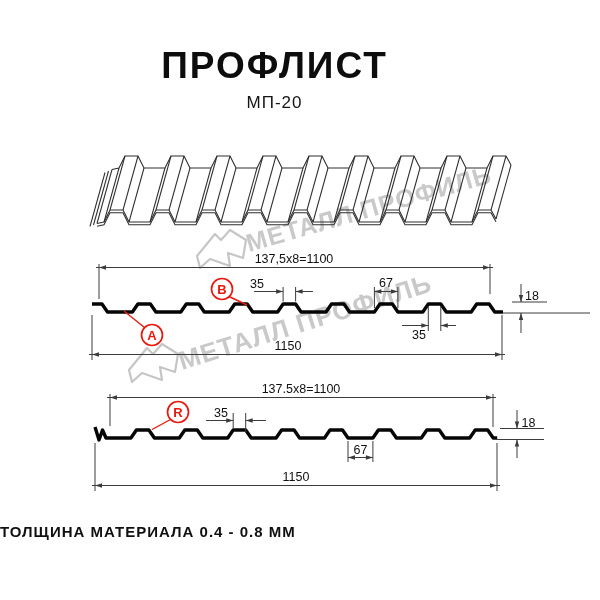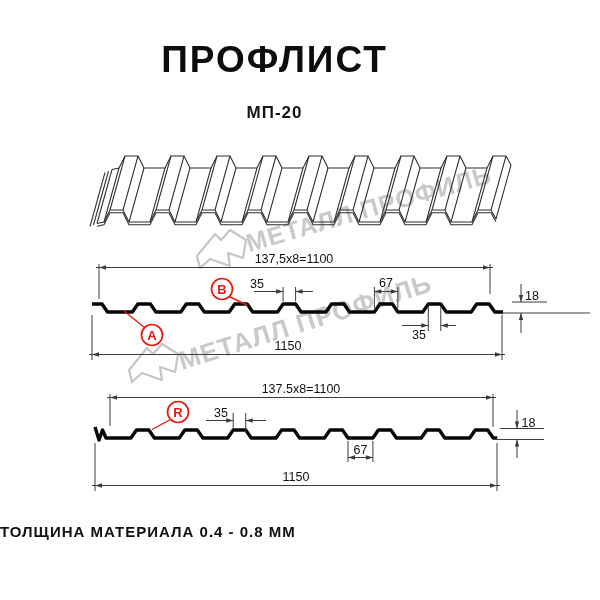--- a/index.html
+++ b/index.html
@@ -1,20 +1,20 @@
 <!DOCTYPE html>
 <html><head>
 <meta charset="utf-8">
 <style>
   html,body{margin:0;padding:0;background:#ffffff;}
   .stage{position:relative;width:600px;height:600px;background:#ffffff;overflow:hidden;
          font-family:"Liberation Sans",sans-serif;}
-  .hdr{position:absolute;left:0;top:40px;width:549px;text-align:center;}
+  .hdr{position:absolute;left:0;top:46px;width:549px;text-align:center;}
   .title{font-size:37px;font-weight:800;letter-spacing:2px;color:#0d0d0d;line-height:1.1;}
-  .subtitle{font-size:17px;font-weight:700;letter-spacing:1px;color:#141414;margin-top:22px;}
+  .subtitle{font-size:17px;font-weight:400;letter-spacing:1px;color:#141414;margin-top:6px;}
   .ftr{position:absolute;left:0;top:523px;width:600px;text-align:left;
        font-size:15px;font-weight:700;letter-spacing:1px;color:#101010;}
   svg{position:absolute;left:0;top:0;}
   .dimtxt{font-size:12.5px;fill:#111111;font-family:"Liberation Sans",sans-serif;}
   .marktxt{font-size:13px;font-weight:bold;font-family:"Liberation Sans",sans-serif;}
   .wmtxt{font-size:25px;font-weight:bold;font-family:"Liberation Sans",sans-serif;letter-spacing:1px;}
 </style>
 </head>
 <body>
 

